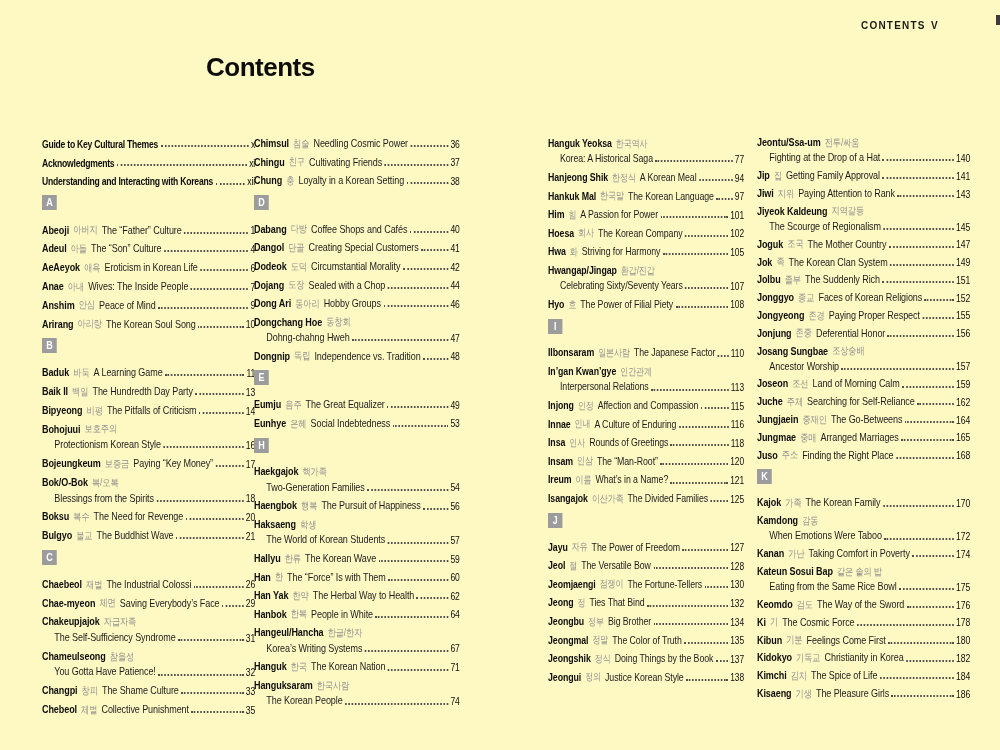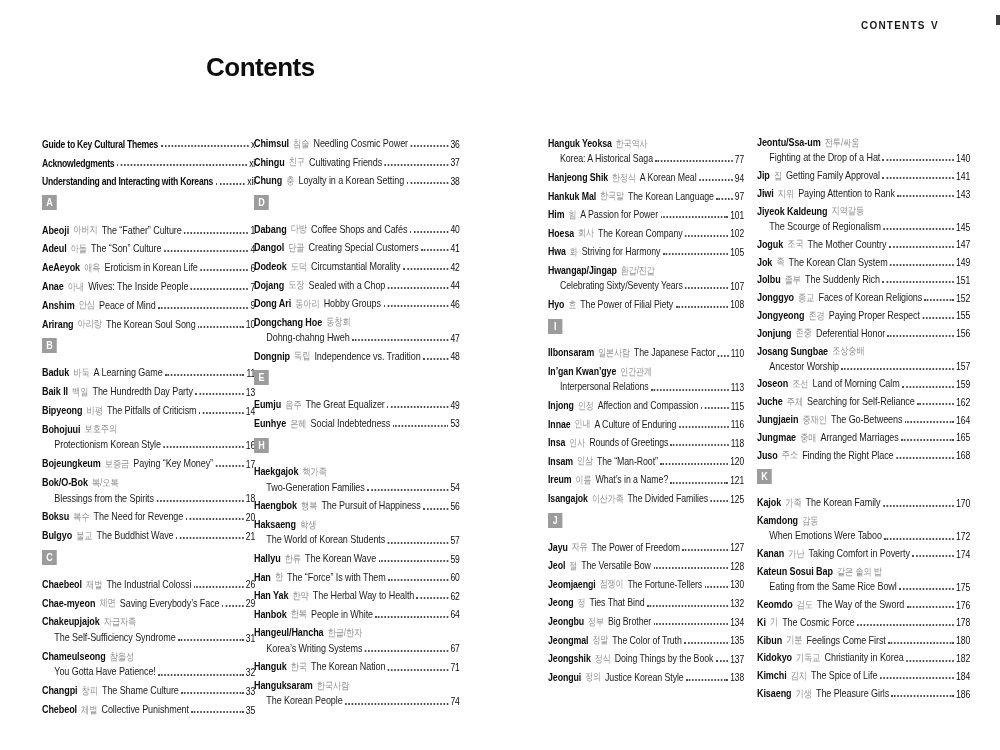--- a/index.html
+++ b/index.html
@@ -1,17 +1,17 @@
 <!DOCTYPE html>
 <html><head>
 <meta charset="utf-8">
 <style>
   html,body{margin:0;padding:0;background:#e8e8e8;}
   .page{
-    position:relative;width:1000px;height:750px;background:#ffffff;
+    position:relative;width:1000px;height:750px;background:#fef9c3;
     font-family:"Liberation Sans",sans-serif;color:#111;overflow:hidden;
   }
   
   .runhead{position:absolute;top:20px;left:861px;font-size:10px;font-weight:bold;
     letter-spacing:1.2px;color:#1a1a1a;}
   .folio{position:absolute;top:20px;left:931px;font-size:10px;font-weight:bold;
     text-transform:uppercase;letter-spacing:1px;color:#1a1a1a;}
   
   .title{position:absolute;left:206px;top:52px;font-size:26px;font-weight:bold;
     letter-spacing:-0.5px;color:#0d0d0d;}

